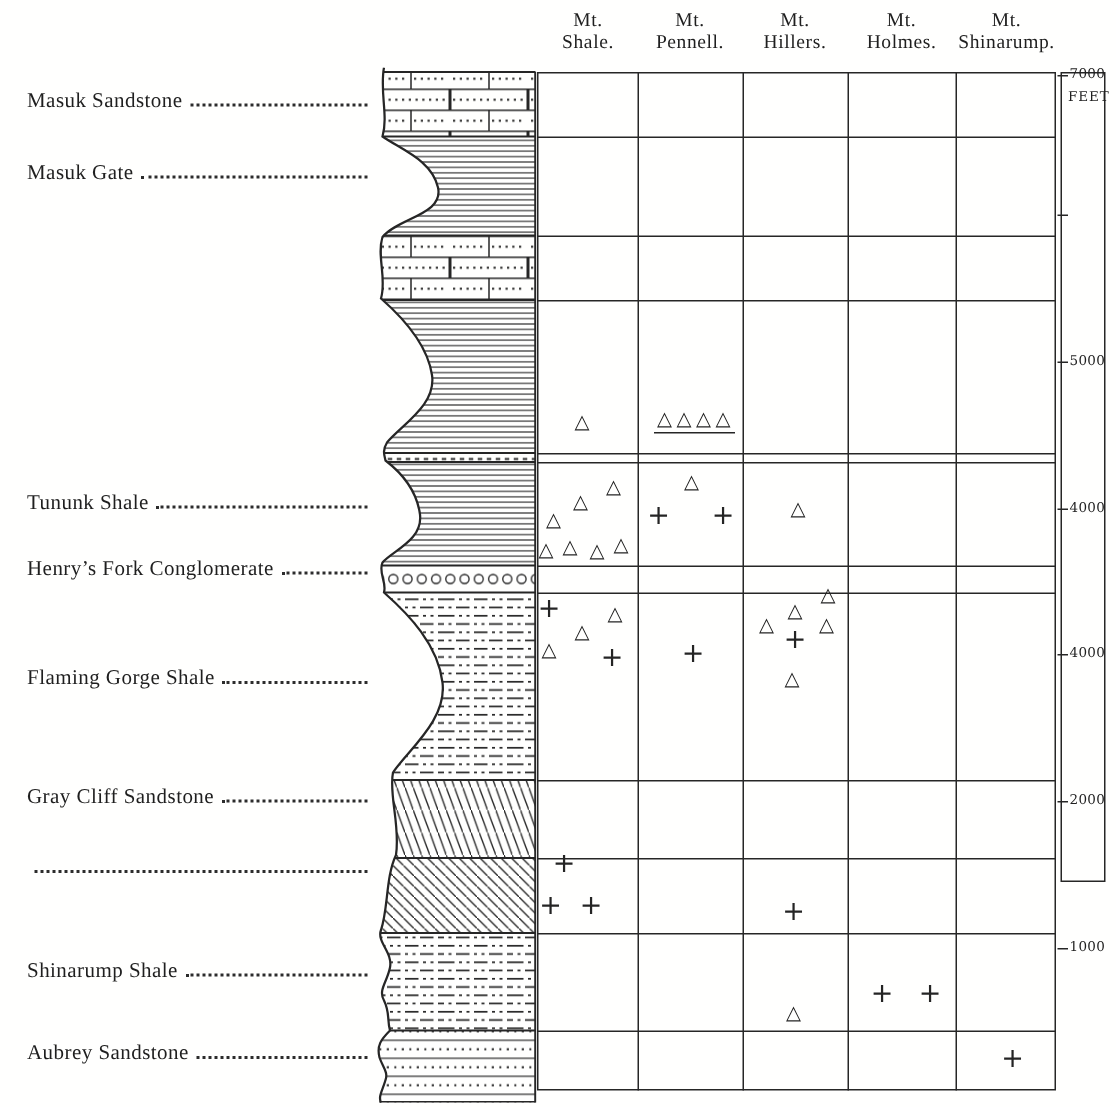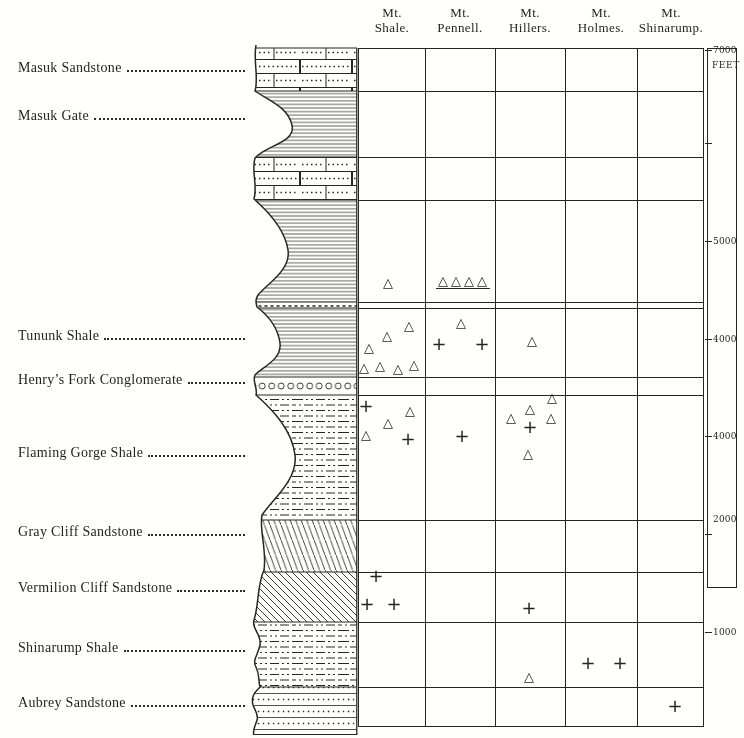--- a/index.html
+++ b/index.html
@@ -66,21 +66,20 @@
     </div>
   <div class="form-label" style="top: 445px; font-family: Liberation Serif, serif;">
       <span>Flaming Gorge Shale</span>
       <span class="leader"></span>
     </div>
   <div class="form-label" style="top: 524px;">
       <span>Gray Cliff Sandstone</span>
       <span class="leader"></span>
     </div>
   <div class="form-label" style="top: 580px;">
-      <span>Vermilion Cliff Sandstone</span>
       <span class="leader"></span>
     </div>
   <div class="form-label" style="top: 640px;">
       <span>Shinarump Shale</span>
       <span class="leader"></span>
     </div>
   <div class="form-label" style="top: 695px;">
       <span>Aubrey Sandstone</span>
       <span class="leader"></span>
     </div>
@@ -172,21 +171,21 @@
     <div class="tick-label" style="left: 713px; top: 45px;">7000</div>
     <div class="tick-dash" style="left: 705px; top: 143px;"></div>
     <div class="tick-label" style="left: 749px; top: 138px;">6000</div>
     <div class="tick-dash" style="left: 705px; top: 241px;"></div>
     <div class="tick-label" style="left: 713px; top: 236px;">5000</div>
     <div class="tick-dash" style="left: 705px; top: 339px;"></div>
     <div class="tick-label" style="left: 713px; top: 334px;">4000</div>
     <div class="tick-dash" style="left: 705px; top: 436px;"></div>
     <div class="tick-label" style="left: 713px; top: 431px;">4000</div>
     <div class="tick-dash" style="left: 705px; top: 534px;"></div>
-    <div class="tick-label" style="left: 713px; top: 514px;">2000</div>
+    <div class="tick-label" style="left: 713px; top: 529px;">2000</div>
     <div class="tick-dash" style="left: 705px; top: 632px;"></div>
     <div class="tick-label" style="left: 713px; top: 627px;">1000</div>
     <div class="sym triangle" style="left: 388px; top: 282px;">△</div>
     <div class="sym triangle" style="left: 409px; top: 325px;">△</div>
     <div class="sym triangle" style="left: 387px; top: 335px;">△</div>
     <div class="sym triangle" style="left: 369px; top: 347px;">△</div>
     <div class="sym triangle" style="left: 364px; top: 367px;">△</div>
     <div class="sym triangle" style="left: 380px; top: 365px;">△</div>
     <div class="sym triangle" style="left: 398px; top: 368px;">△</div>
     <div class="sym triangle" style="left: 414px; top: 364px;">△</div>

